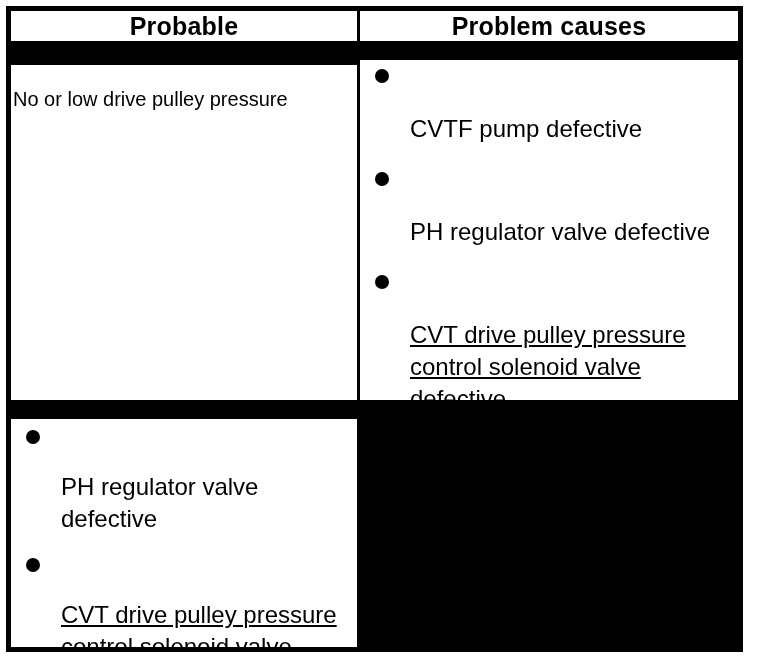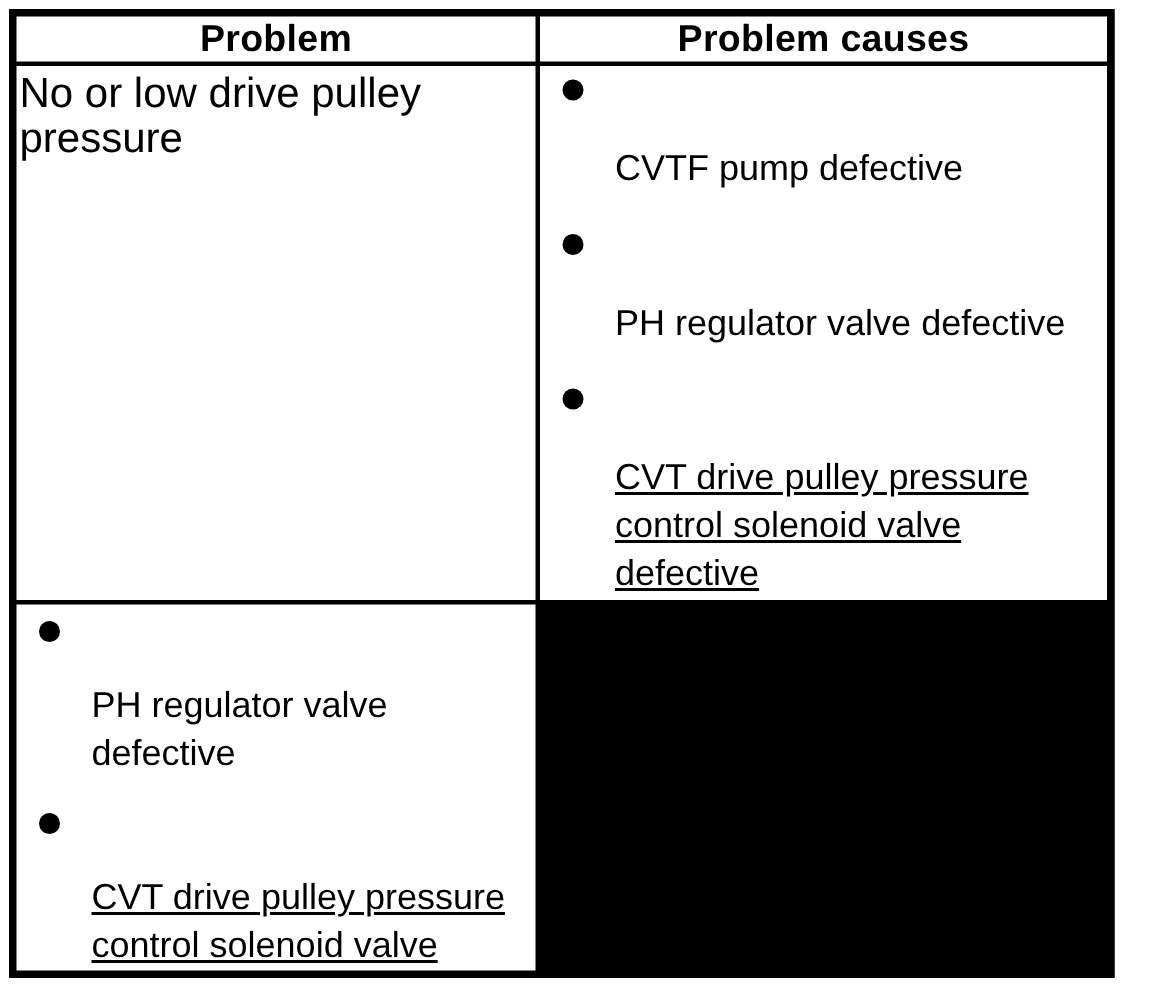--- a/index.html
+++ b/index.html
@@ -33,27 +33,29 @@
   .cell { background: #ffffff; overflow: hidden; }
   .hdr {
     display: flex;
     align-items: center;
     justify-content: center;
     font-size: 25px;
     font-weight: bold;
     letter-spacing: 0.2px;
   }
   .problem-cell {
-    padding: 3px 2px 0 2px;
-    font-size: 28px;
+    padding: 19px 2px 0 2px;
+    font-size: 20px;
     line-height: 30px;
+    margin-top: 21px;
   }
   .causes-cell {
     padding: 0 2px 0 15px;
     font-size: 24px;
+    margin-top: 16px;
   }
   .causes-cell.tight { padding-top: 2px; }
   .bullet-row {
     height: 32px;
     display: flex;
     align-items: center;
     margin-bottom: 21px;
   }
   .dot {
     width: 14px;
@@ -71,21 +73,21 @@
   .causes-cell.tight .cause-text { margin-bottom: 14px; }
   .cause-text:last-child { margin-bottom: 0; text-decoration: underline; }
 </style>
 </head>
 <body>
 
 <div class="page">
   <div class="tbl">
 
     <div class="cell hdr">
-      <span>Problem</span>
+      <span>Probable</span>
     </div>
     <div class="cell hdr">
       <span>Problem causes</span>
     </div>
 
     <div class="cell problem-cell">
       <span>No or low drive pulley pressure</span>
     </div>
     <div class="cell causes-cell">
       <div class="bullet-row">

